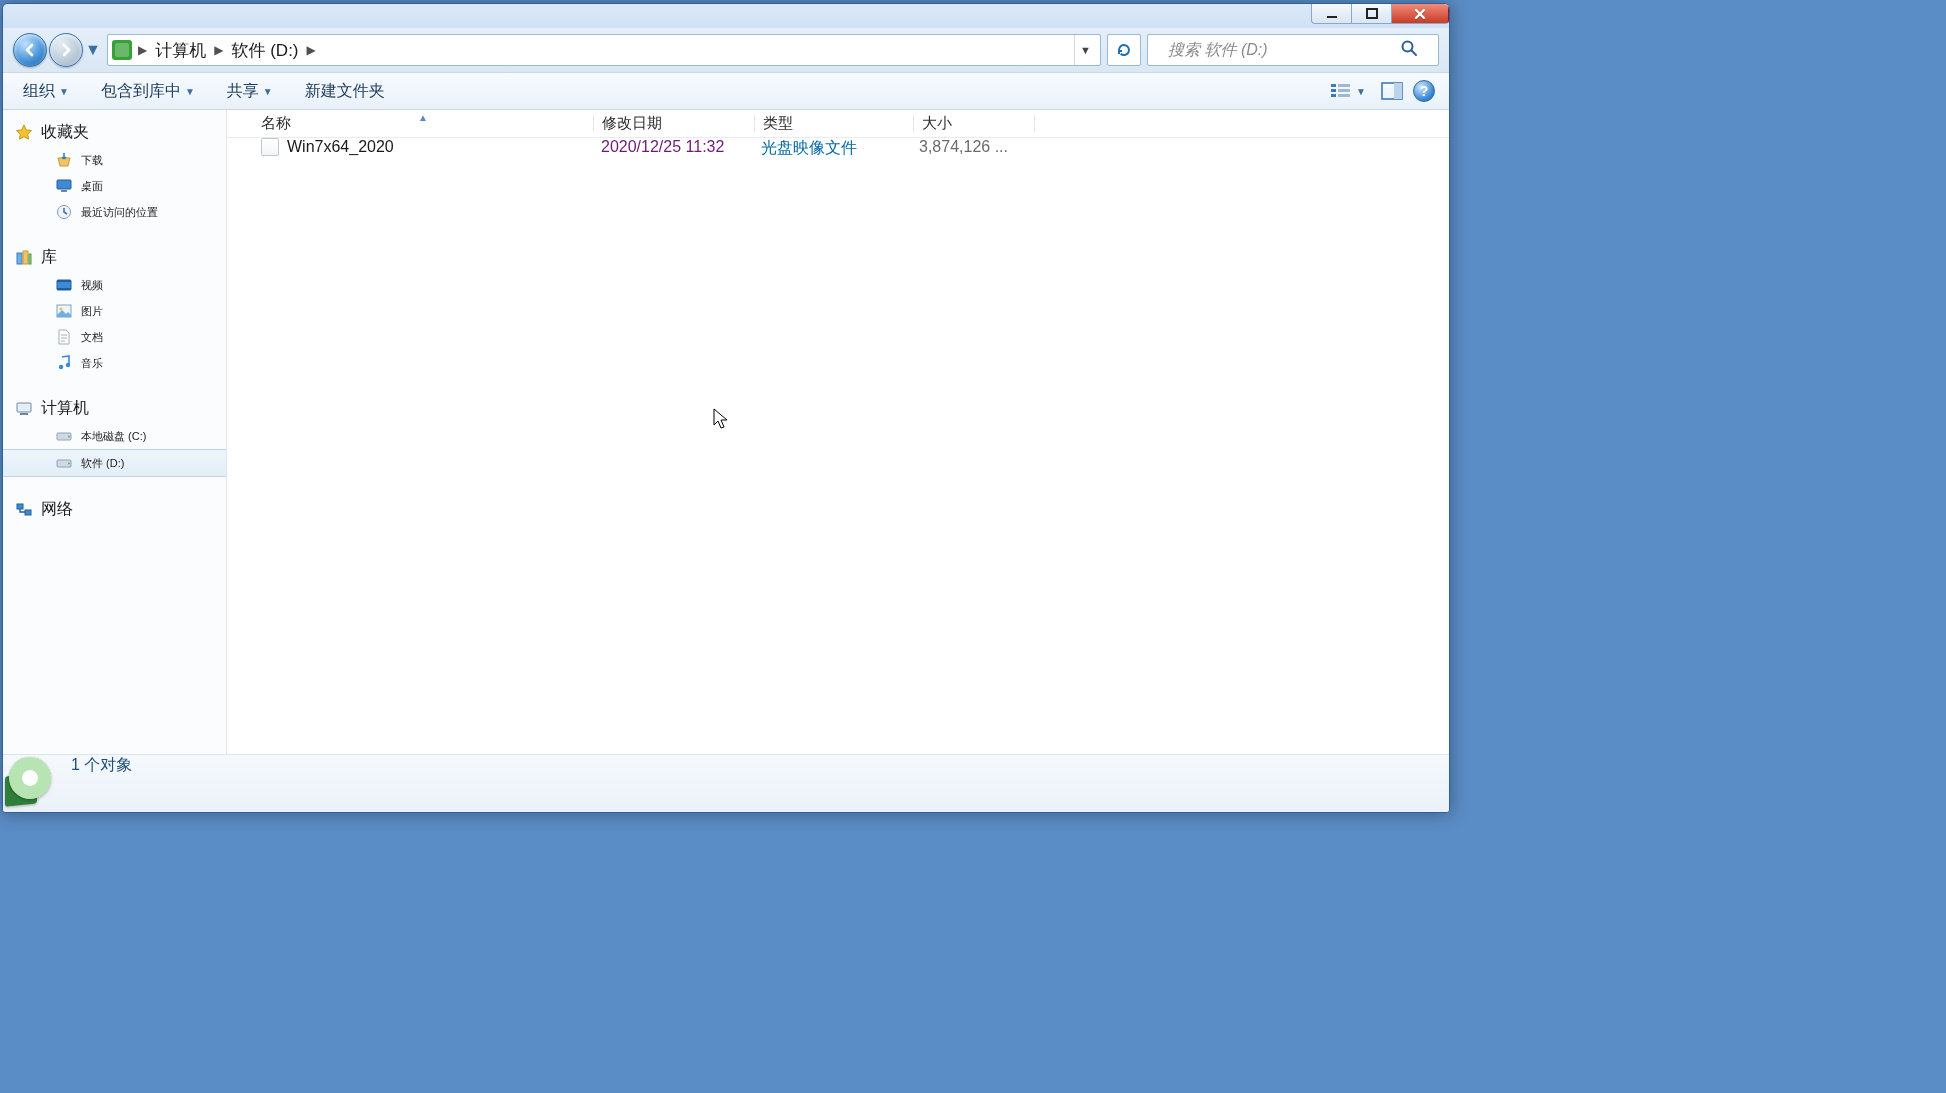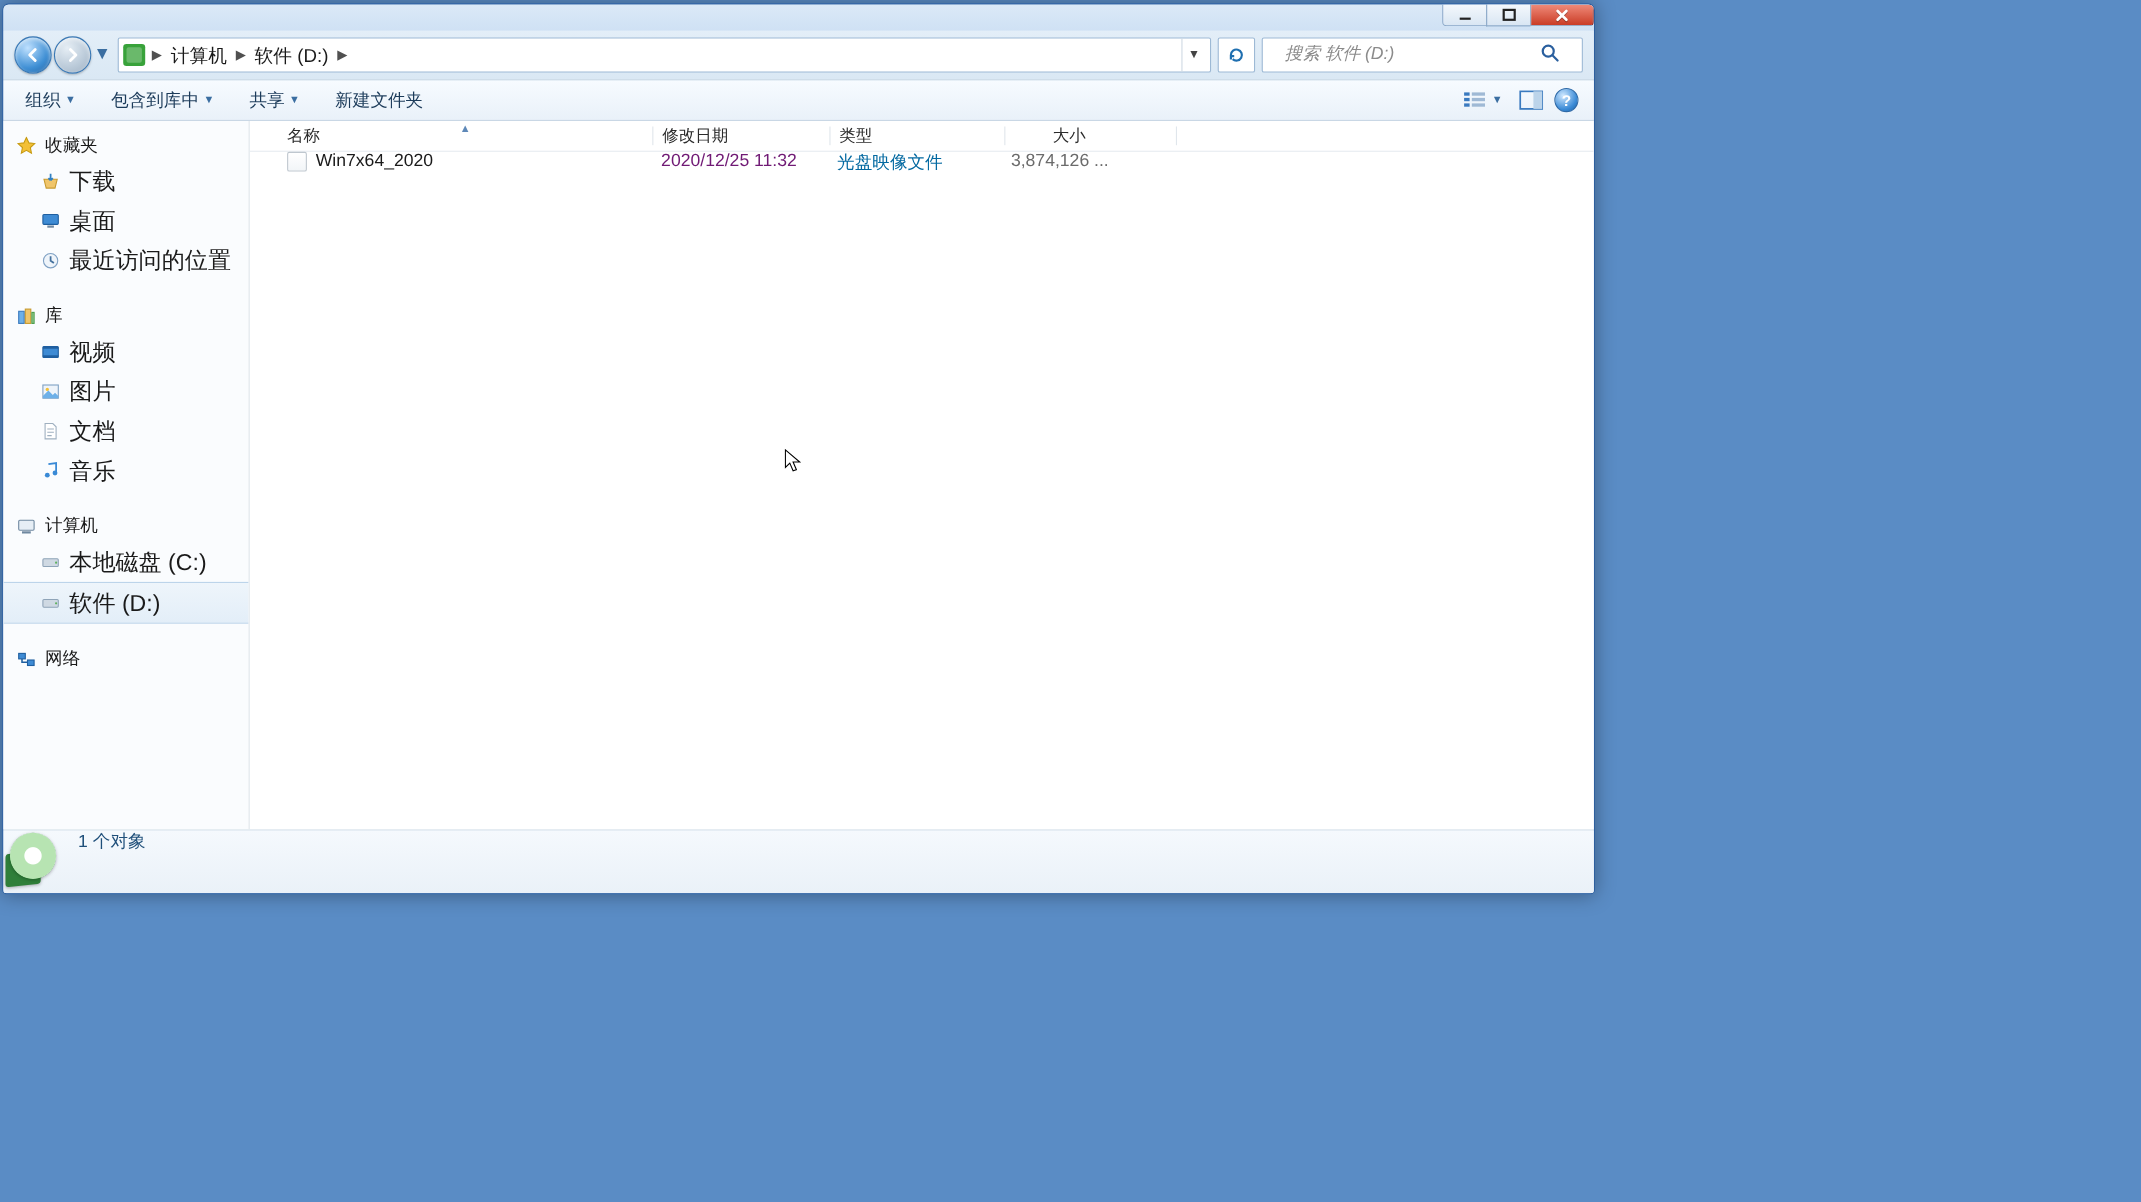--- a/index.html
+++ b/index.html
@@ -95,34 +95,34 @@
 
 
 .body { flex:1; display:flex; background:#fff; overflow:hidden;}
 .sidebar {
   width:224px; border-right:1px solid #e0e6ec; background:#fafcfe;
   padding:8px 0; font-size:16px; color:#1a1a1a;
   overflow:hidden;
 }
 .side-group{margin-bottom:18px;}
 .side-head{display:flex;align-items:center;gap:8px;padding:4px 12px;font-size:16px;}
-.side-item{display:flex;align-items:center;gap:8px;padding:4px 12px 4px 34px;font-size:21px;white-space:nowrap;}
+.side-item{display:flex;align-items:center;gap:8px;padding:4px 12px 4px 52px;font-size:11px;white-space:nowrap;}
 .side-item.selected{background:linear-gradient(#eef5fb,#e3eef8);border:1px solid #bcd4ea;border-left:none;border-right:none;}
 .ic{width:18px;height:18px;flex:none;display:inline-flex;align-items:center;justify-content:center;}
 .ic svg{width:18px;height:18px;}
 
 
 .content{flex:1;display:flex;flex-direction:column;}
 .col-headers{height:28px;border-bottom:1px solid #e7ecf1;display:flex;align-items:center;font-size:15px;color:#2b2b2b;padding-left:26px;}
 .col{padding:0 8px;}
 .col.name{width:340px;position:relative;}
 .col.name .sort-ind{position:absolute;top:-2px;left:50%;transform:translateX(-50%);font-size:10px;color:#5e88b8;}
 .col.date{width:160px;}
 .col.type{width:158px;}
-.col.size{width:120px;margin-left:35px;}
+.col.size{width:120px;}
 .col-sep{width:1px;height:60%;background:#e0e6ec;}
 .file-row{height:34px;display:flex;align-items:flex-start;padding-left:26px;font-size:16px;color:#1a1a1a;}
 .file-row .cell{padding:0 8px;}
 .file-row .c-name{width:340px;display:flex;align-items:center;gap:8px;}
 .file-row .c-date{width:160px;color:#701a75;}
 .file-row .c-type{width:158px;color:#0369a1;}
 .file-row .c-size{width:120px;color:#6b6b6b;}
 .file-icon{width:18px;height:18px;border:1px solid #bfc7cf;border-radius:2px;background:linear-gradient(#fff,#f2f5f8);}
 
 

